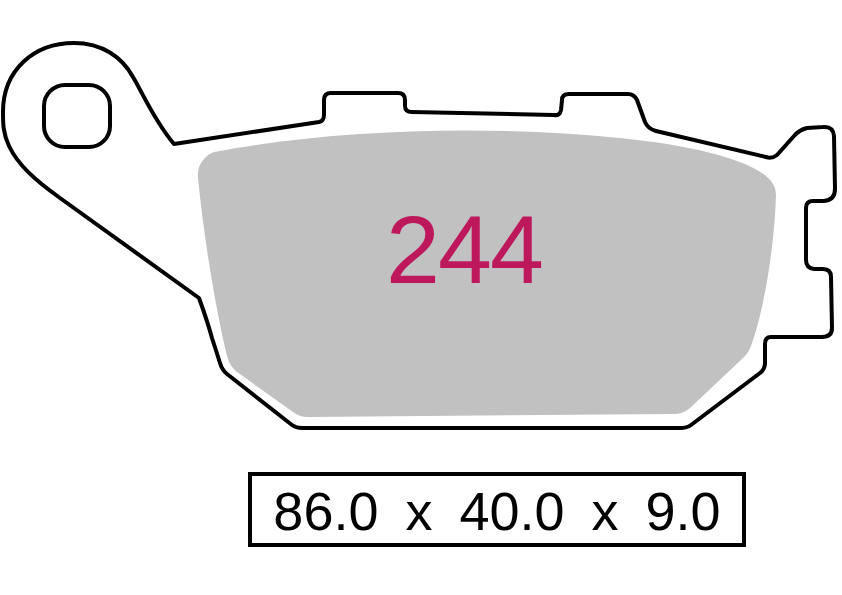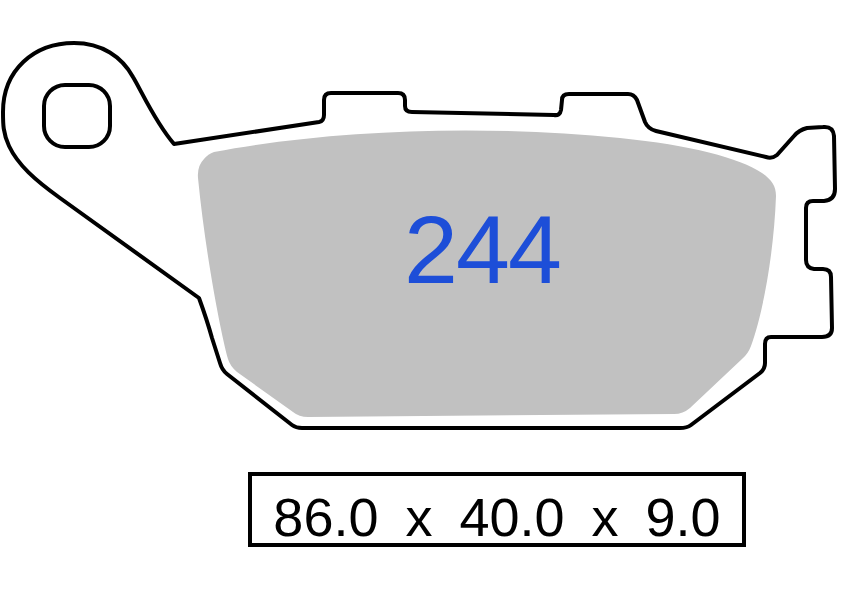--- a/index.html
+++ b/index.html
@@ -15,42 +15,42 @@
     overflow: hidden;
     font-family: "Liberation Sans", "DejaVu Sans", sans-serif;
   }
   #pad-svg {
     position: absolute;
     left: 0;
     top: 0;
   }
   .part-number {
     position: absolute;
-    left: 482px;
+    left: 464px;
     top: 201px;
     transform: translateX(-50%);
     font-size: 97px;
     line-height: 1;
     letter-spacing: -2px;
-    color: #1d4ed8;
+    color: #be185d;
     white-space: nowrap;
   }
   .dimensions-box {
     position: absolute;
     left: 248px;
     top: 472px;
     width: 498px;
     height: 75px;
     box-sizing: border-box;
     border: 4px solid #000000;
     background: #ffffff;
     display: flex;
     justify-content: center;
     align-items: flex-start;
-    padding-top: 14px;
+    padding-top: 8px;
   }
   .dimensions-label {
     font-size: 54px;
     line-height: 1;
     color: #000000;
     word-spacing: 12px;
     white-space: nowrap;
   }
 </style>
 </head>

